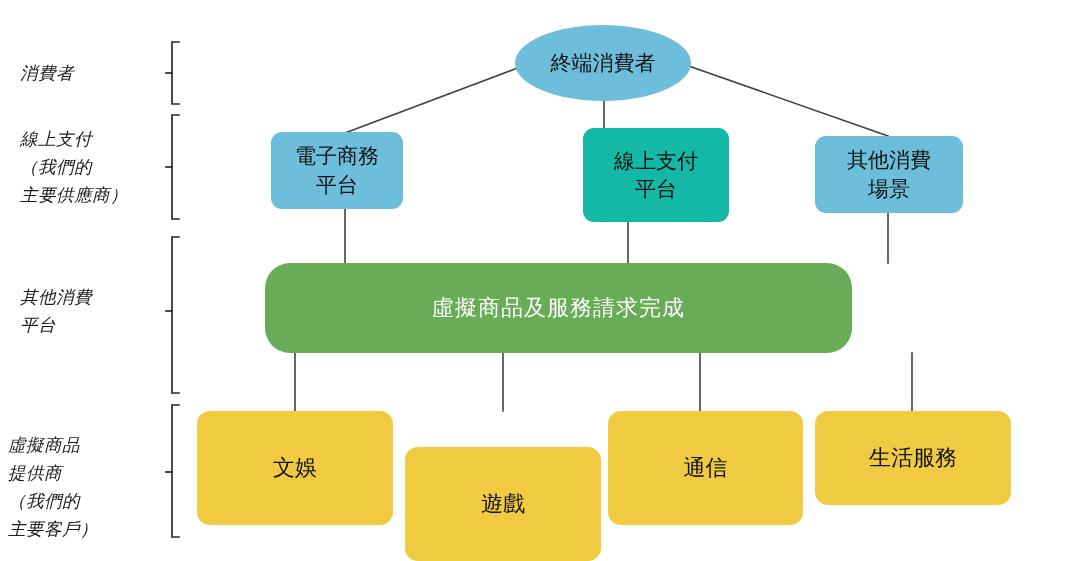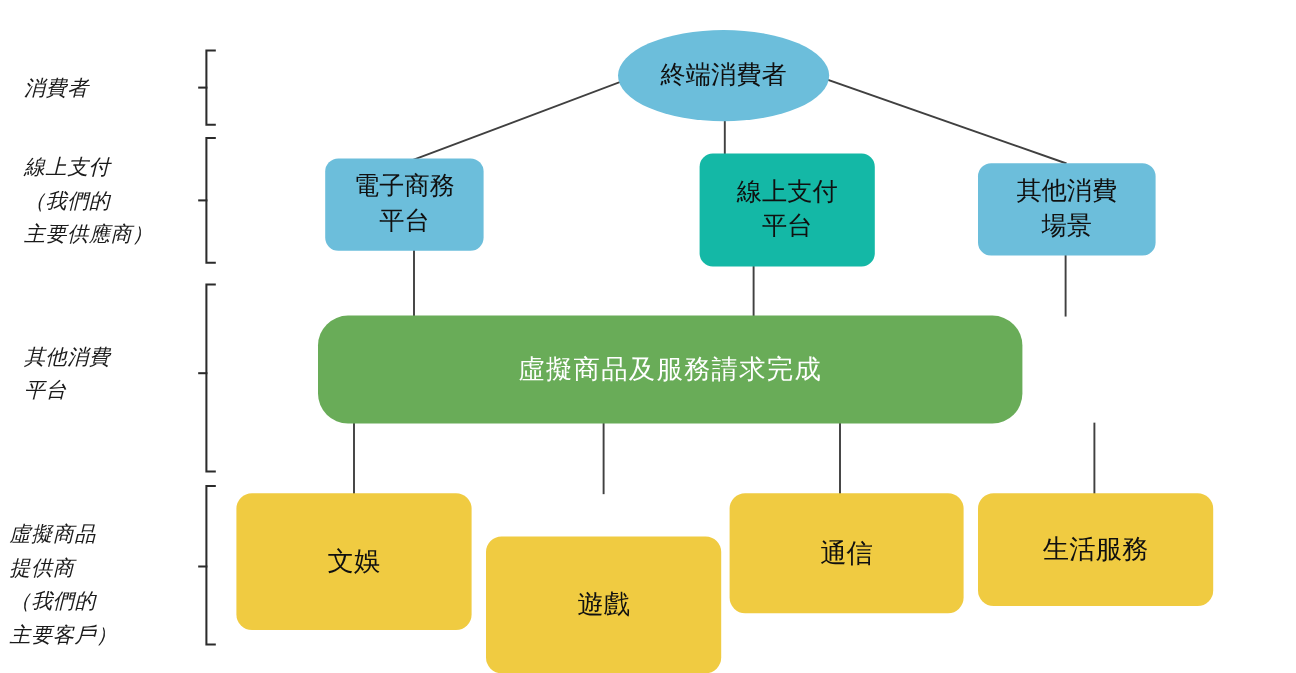--- a/index.html
+++ b/index.html
@@ -137,17 +137,17 @@
 
   <div class="node box-node" style="left:815px; top:136px; width:148px; height:77px; background:#6CBEDB;">其他消費
 場景</div>
 
   <div class="node green-node" style="left:265px; top:263px; width:587px; height:90px; background:#69AC58;border-radius:25px;">虛擬商品及服務請求完成</div>
 
   <div class="node yellow-node" style="left:197px; top:411px; width:196px; height:114px; background:#F0CB41;">文娛</div>
 
   <div class="node yellow-node" style="left:405px; top:411px; width:196px; height:114px; background:#F0CB41;margin-top:36px;">遊戲</div>
 
-  <div class="node yellow-node" style="left:608px; top:411px; width:195px; height:100px; background:#F0CB41;">通信</div>
+  <div class="node yellow-node" style="left:608px; top:411px; width:195px; height:114px; background:#F0CB41;">通信</div>
 
   <div class="node yellow-node" style="left:815px; top:411px; width:196px; height:94px; background:#F0CB41;">生活服務</div>
 
 </div>
 
 </body></html>

